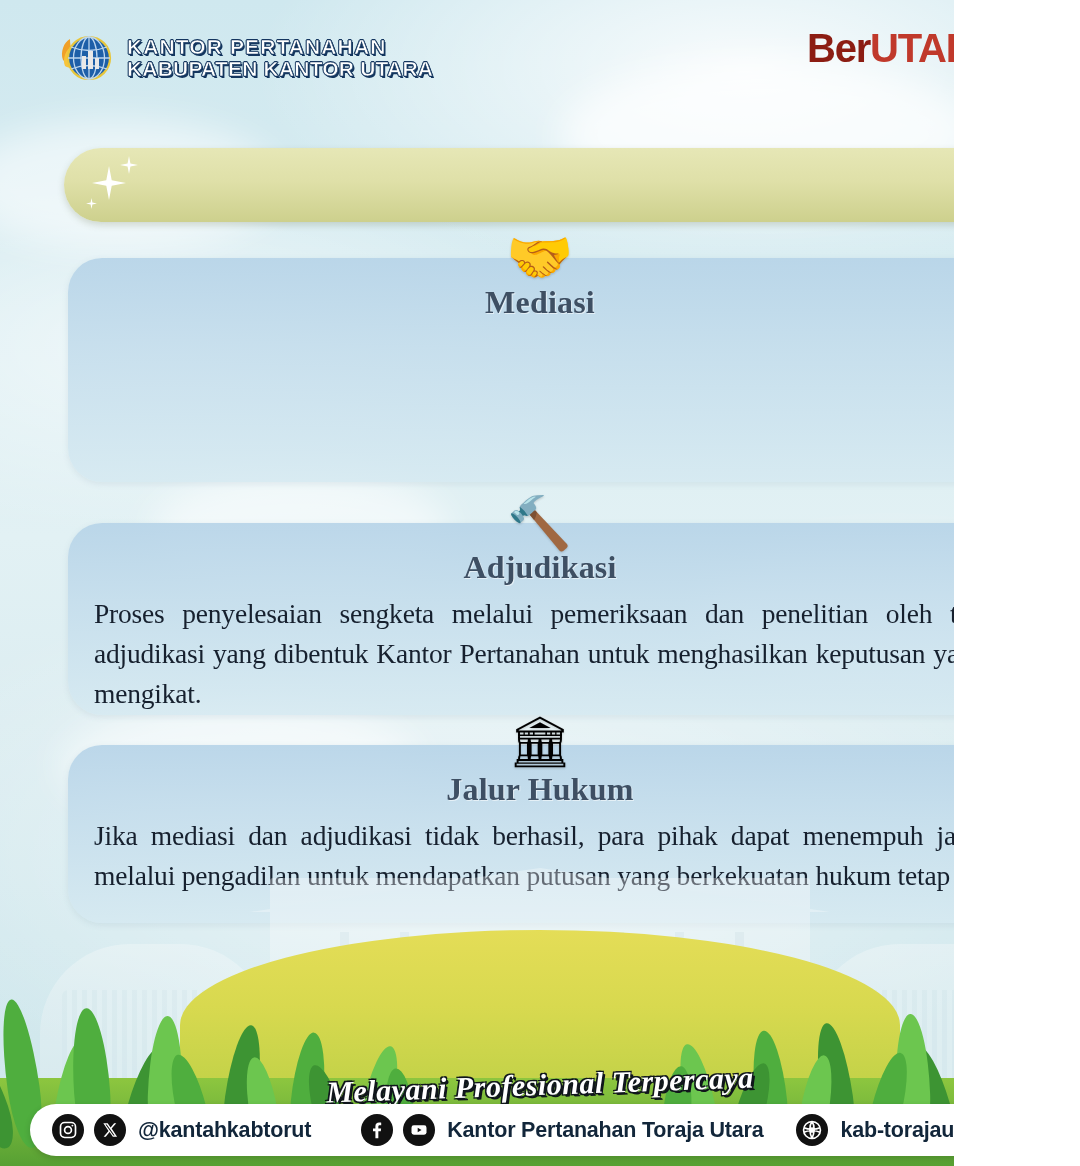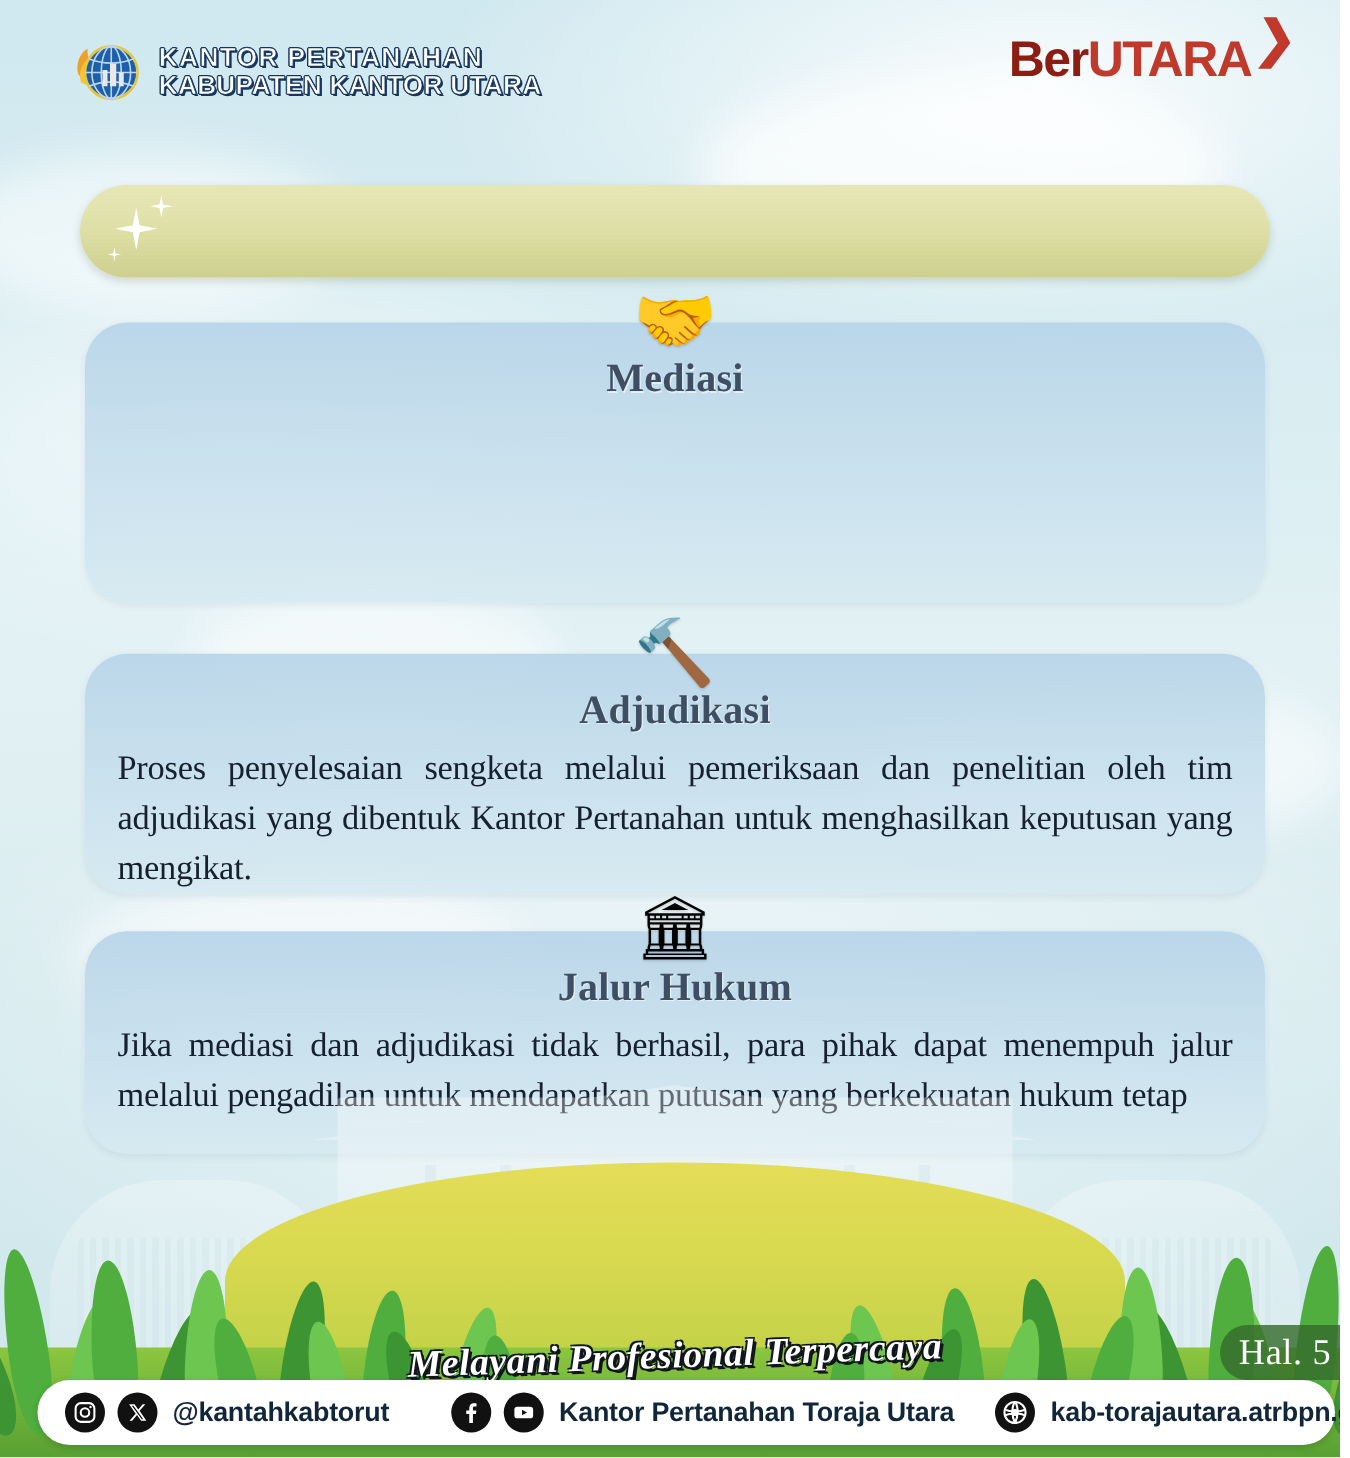--- a/index.html
+++ b/index.html
@@ -2,21 +2,21 @@
 <html><head>
 <meta charset="utf-8">
 <style>
   * { margin:0; padding:0; box-sizing:border-box; }
   html,body{
     width:1080px; height:1166px;
     font-family:"Liberation Sans", sans-serif;
     overflow:hidden;
   }
   #poster{
-    position:relative; width:1072px; height:1166px;
+    position:relative; width:954px; height:1166px;
     background:
       radial-gradient(ellipse 700px 300px at 78% 6%, rgba(255,255,255,.85), rgba(255,255,255,0) 70%),
       radial-gradient(ellipse 600px 260px at 18% 30%, rgba(255,255,255,.6), rgba(255,255,255,0) 72%),
       radial-gradient(ellipse 900px 400px at 50% 72%, rgba(255,255,255,.55), rgba(255,255,255,0) 70%),
       linear-gradient(180deg,#cfe8ef 0%,#d7ecf1 22%,#e2f1f4 46%,#dcedf1 62%,#d3e9ee 80%,#cfe7ec 100%);
     overflow:hidden;
   }
 
   
   .cloud{position:absolute;border-radius:50%;background:rgba(255,255,255,.55);filter:blur(18px);}

